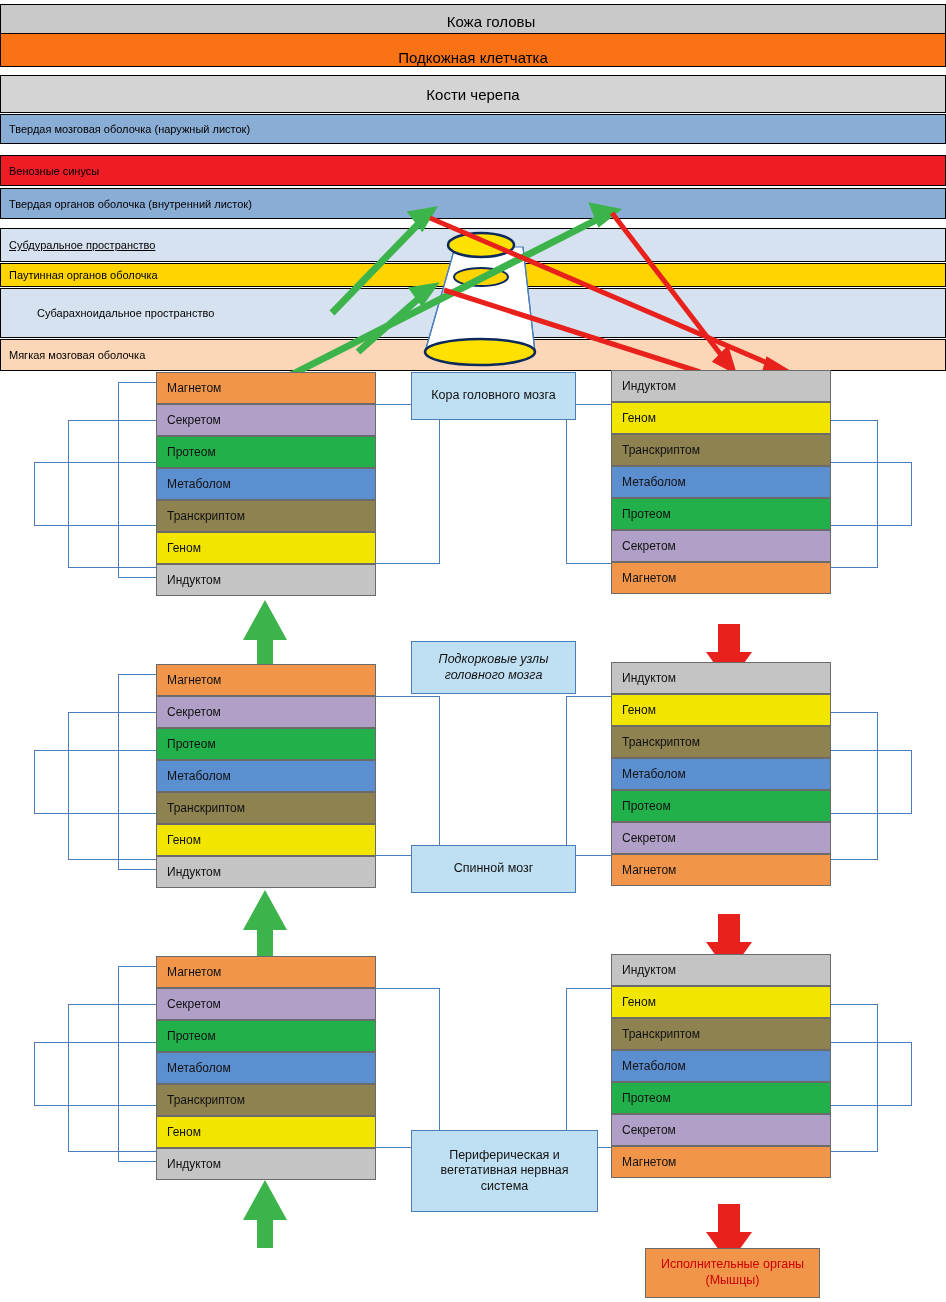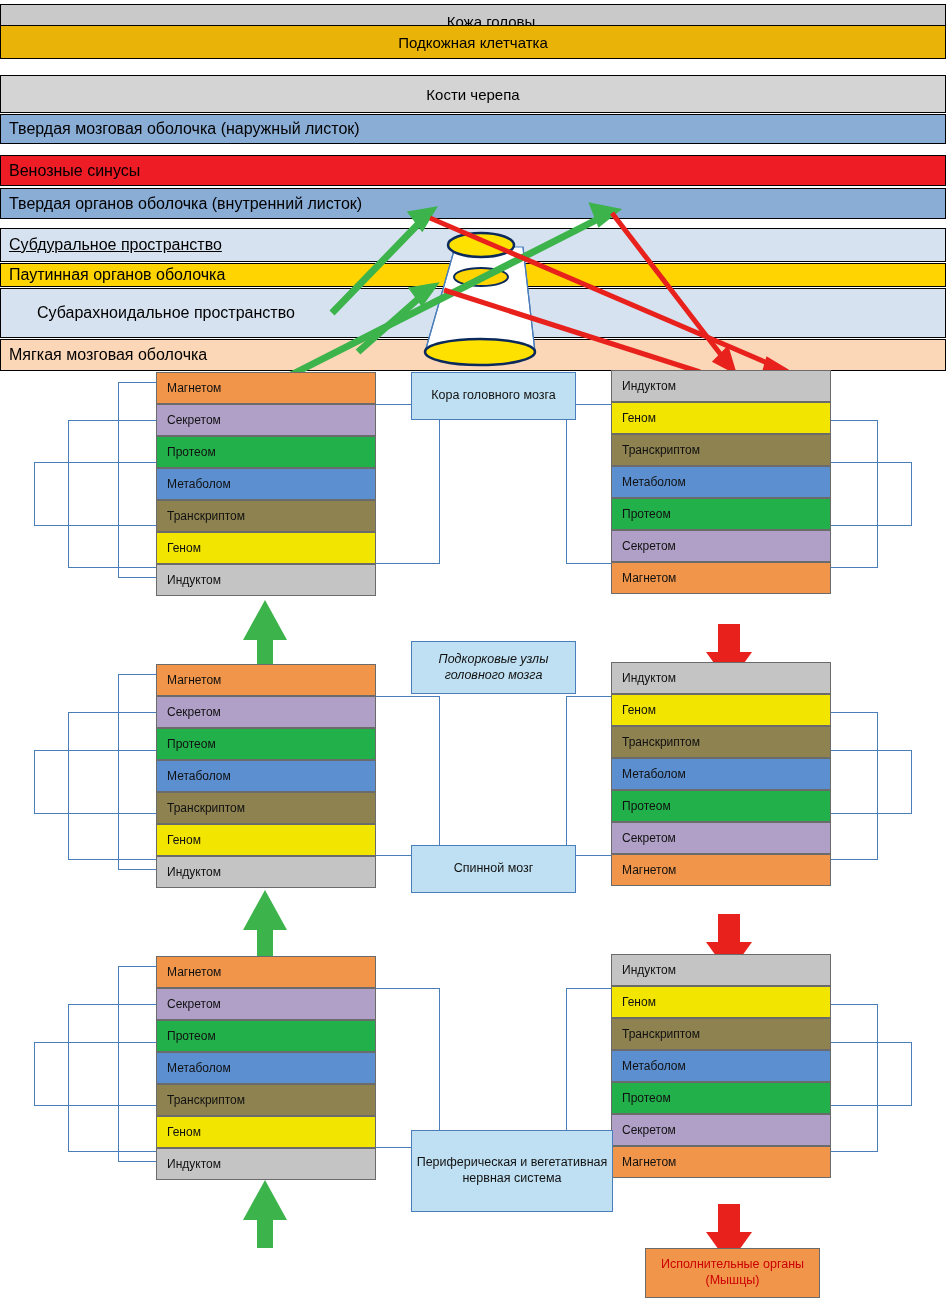--- a/index.html
+++ b/index.html
@@ -6,21 +6,21 @@
   body{font-family:"Liberation Sans","DejaVu Sans",sans-serif;}
   #page{position:relative;width:946px;height:1302px;overflow:hidden;background:#fff;}
 
   
   .layer{position:absolute;left:0;width:946px;box-sizing:border-box;border:1px solid #000;
          display:flex;align-items:center;}
   .layer .lbl{font-size:13.5px;color:#000;}
   .layer.center{justify-content:center;}
   .layer.center .lbl{font-size:15px;}
   .layer.left{justify-content:flex-start;}
-  .layer.left .lbl{padding-left:8px;font-size:16px;}
+  .layer.left .lbl{padding-left:8px;font-size:11px;}
 
   
   #funnel{position:absolute;left:0;top:0;width:946px;height:1302px;pointer-events:none;}
 
   
   .stack{position:absolute;box-sizing:border-box;}
   .row{box-sizing:border-box;border:1px solid #6b6b6b;font-size:12px;color:#111;
        display:flex;align-items:center;padding-left:10px;height:32px;line-height:1;}
   .stack.w220 .row{width:220px;}
 
@@ -39,21 +39,21 @@
 </style>
 </head>
 <body>
 
 <div id="page">
 
   <div id="head-layers">
       <div class="layer center" style="top: 4px; height: 34px; background: rgb(201, 201, 201); padding-left: 36px;">
         <span class="lbl">Кожа головы</span>
       </div>
-      <div class="layer center" style="top: 25px; height: 34px; background: #eab308;">
+      <div class="layer center" style="top: 33px; height: 34px; background: #f97316; align-items: flex-end;">
         <span class="lbl">Подкожная клетчатка</span>
       </div>
       <div class="layer center" style="top: 75px; height: 38px; background: rgb(212, 212, 212);">
         <span class="lbl">Кости черепа</span>
       </div>
       <div class="layer left" style="top: 114px; height: 30px; background: rgb(138, 173, 214);">
         <span class="lbl">Твердая мозговая оболочка (наружный листок)</span>
       </div>
       <div class="layer left" style="top: 155px; height: 31px; background: rgb(238, 28, 37);">
         <span class="lbl">Венозные синусы</span>
@@ -197,17 +197,17 @@
         <div class="row" style="background: rgb(91, 143, 208);">Метаболом</div>
         <div class="row" style="background: rgb(34, 176, 74);">Протеом</div>
         <div class="row" style="background: rgb(176, 160, 200);">Секретом</div>
         <div class="row" style="background: rgb(240, 149, 74);">Магнетом</div>
       </div>
     </div>
 
   <div class="region" style="left:411px;top:372px;width:165px;height:48px;">Кора головного мозга</div>
   <div class="region" style="left:411px;top:641px;width:165px;height:53px;font-style:italic;">Подкорковые узлы головного мозга</div>
   <div class="region" style="left:411px;top:845px;width:165px;height:48px;">Спинной мозг</div>
-  <div class="region" style="left:411px;top:1130px;width:202px;height:82px;text-align:center;">Периферическая и вегетативная нервная система</div>
+  <div class="region" style="left:411px;top:1130px;width:187px;height:82px;text-align:center;">Периферическая и вегетативная нервная система</div>
 
   <div class="endbox" style="left:645px;top:1248px;width:175px;height:50px;background:#f0954a;color:#cc0000;">Исполнительные органы (Мышцы)</div>
 
 </div>
 
 </body></html>

